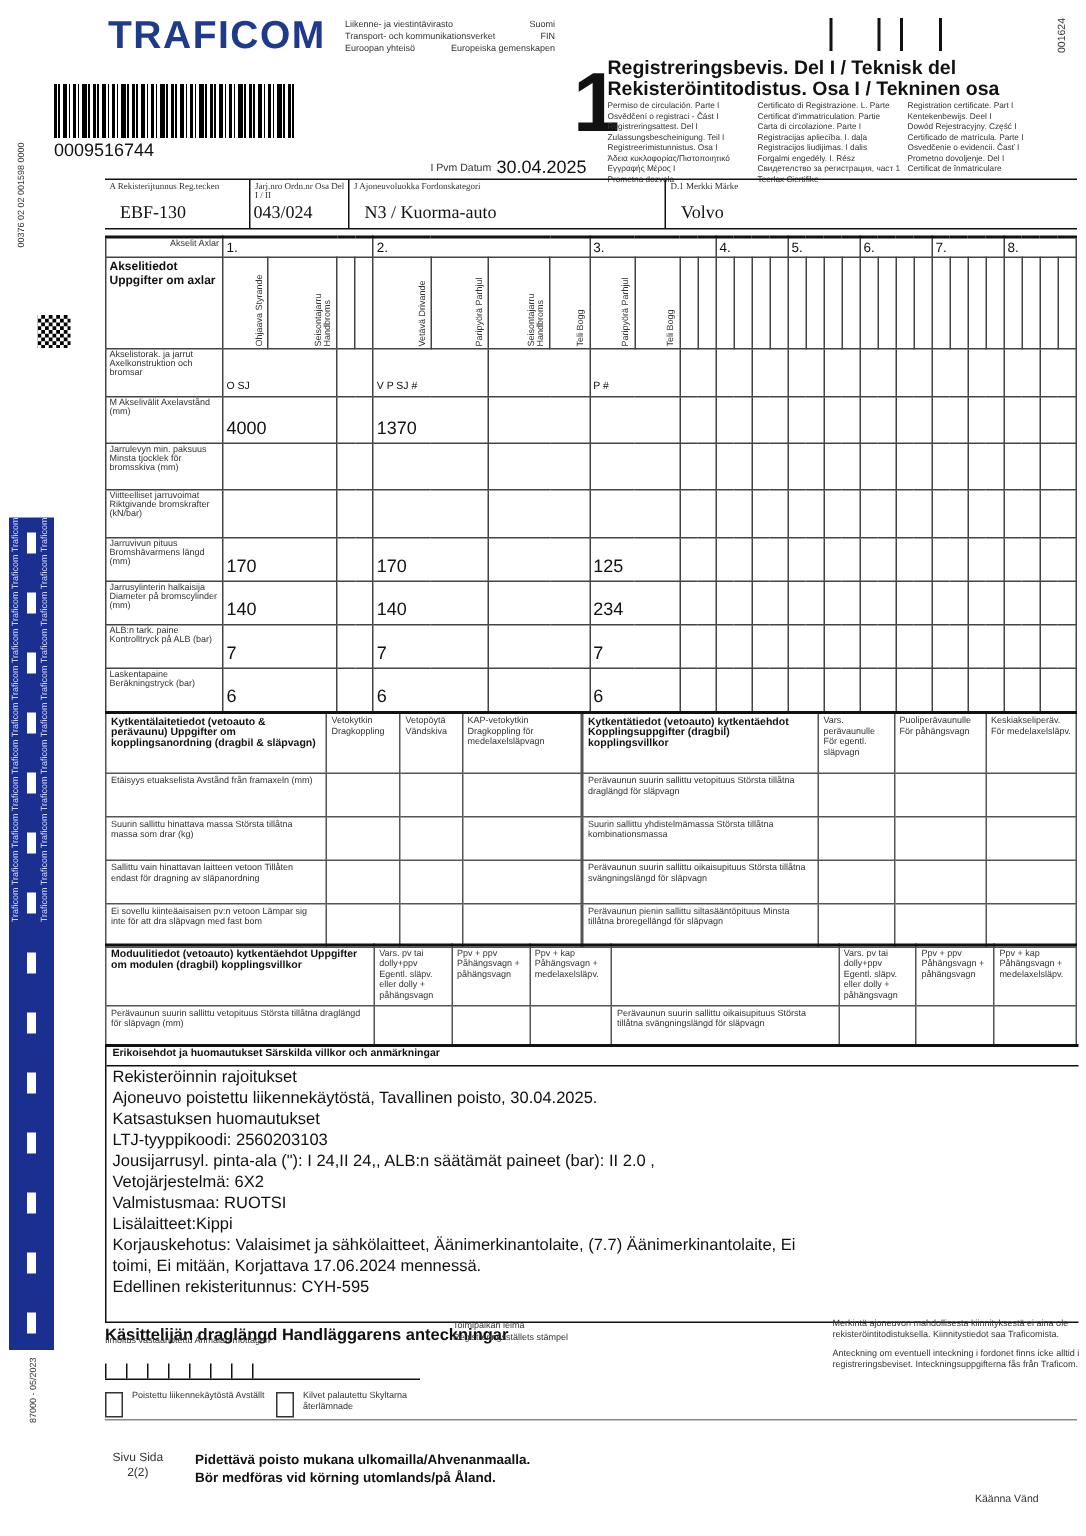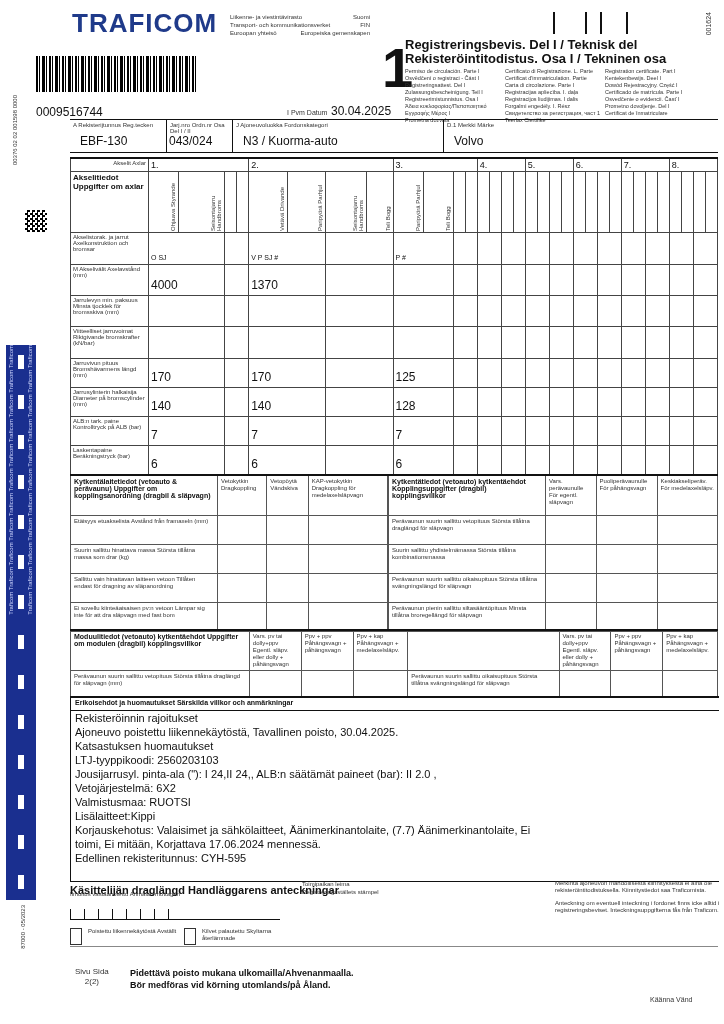--- a/index.html
+++ b/index.html
@@ -3,39 +3,39 @@
 <meta charset="utf-8">
 <style>
   html,body{margin:0;padding:0;background:#fff;}
   body{width:724px;height:1024px;position:relative;overflow:hidden;font-family:"Liberation Sans",sans-serif;color:#111;}
   .abs{position:absolute;}
   .logo{left:72px;top:8px;font-size:26px;font-weight:bold;color:#1f3a8a;letter-spacing:1px;}
   .agency{left:230px;top:13px;width:140px;font-size:6px;line-height:8px;color:#333;}
   .agency .row{display:flex;justify-content:space-between;}
   .barcode{left:36px;top:56px;width:160px;height:36px;
     background:repeating-linear-gradient(90deg,#000 0 2px,#fff 2px 3px,#000 3px 4px,#fff 4px 6px,#000 6px 9px,#fff 9px 10px,#000 10px 11px,#fff 11px 13px);}
-  .barnum{left:36px;top:93px;font-size:12px;margin-top:12px;}
+  .barnum{left:36px;top:93px;font-size:12px;}
   .ticks{left:553px;top:12px;}
   .ticks span{position:absolute;top:0;width:2px;height:22px;background:#111;}
   .serial-top{left:705px;top:12px;font-size:7px;writing-mode:vertical-rl;transform:rotate(180deg);color:#333;}
   .big1{left:382px;top:40px;font-size:56px;font-weight:900;line-height:56px;}
   .titles{left:405px;top:38px;font-size:13px;font-weight:bold;line-height:14px;}
   .langs{left:405px;top:68px;width:300px;display:grid;grid-template-columns:1fr 1fr 1fr;font-size:5.5px;line-height:7px;color:#333;}
   .date-label{left:287px;top:109px;font-size:7px;color:#333;}
   .date-val{left:331px;top:104px;font-size:12px;}
   .left-code{left:12px;top:95px;font-size:6px;writing-mode:vertical-rl;transform:rotate(180deg);color:#333;}
   .qr{left:25px;top:210px;width:22px;height:22px;
     background:conic-gradient(#000 25%,#fff 0 50%,#000 0 75%,#fff 0);background-size:5px 5px;}
   .blue-strip{left:6px;top:345px;width:30px;height:555px;background:#1a2f8f;overflow:hidden;}
   .blue-strip .dash{position:absolute;left:12px;width:6px;height:14px;background:#fff;}
   .blue-strip .txt{position:absolute;font-size:6px;color:#cfd7ff;writing-mode:vertical-rl;transform:rotate(180deg);white-space:nowrap;}
   .form-code{left:20px;top:905px;font-size:6px;writing-mode:vertical-rl;transform:rotate(180deg);color:#333;}
   table{border-collapse:collapse;}
   .idrow{left:70px;top:119px;width:648px;height:32px;border-top:1px solid #111;border-bottom:1px solid #111;}
-  .idcell{position:absolute;top:0;height:32px;border-left:1px solid #111;}
+  .idcell{position:absolute;top:0;height:32px;border-left:1px solid #111;font-family:Liberation Serif, serif;}
   .idcell .lbl{position:absolute;left:3px;top:2px;font-size:6px;color:#333;line-height:6px;}
   .idcell .val{position:absolute;left:10px;top:14px;font-size:12px;}
   .axle{left:70px;top:157px;width:648px;border-top:2px solid #111;}
   .axle td{border:1px solid #444;font-size:6px;color:#333;vertical-align:top;padding:1px 2px;}
   .axle .lab{width:73px;}
   .axle .num{font-size:9px;color:#111;}
   .axle .val{font-size:12px;color:#111;vertical-align:bottom;padding-bottom:3px;}
   .axle .rot{writing-mode:vertical-rl;transform:rotate(180deg);font-size:6px;height:56px;vertical-align:bottom;}
   .coup{top:474px;border-top:2px solid #111;}
   .coup td{border:1px solid #555;font-size:6px;color:#333;vertical-align:top;padding:2px 3px;line-height:7px;}
@@ -284,21 +284,21 @@
         <td colspan="2"></td>
         <td colspan="2"></td>
         <td colspan="2"></td>
       </tr>
       <tr style="height:29px">
         <td class="lab">Jarrusylinterin halkaisija Diameter på bromscylinder (mm)</td>
         <td colspan="2" class="val" style="">140</td>
         <td colspan="2"></td>
         <td colspan="2" class="val" style="">140</td>
         <td colspan="2"></td>
-        <td colspan="2" class="val" style="">128</td>
+        <td colspan="2" class="val" style="">234</td>
         <td colspan="2"></td>
         <td colspan="2"></td>
         <td colspan="2"></td>
         <td colspan="2"></td>
         <td colspan="2"></td>
         <td colspan="2"></td>
         <td colspan="2"></td>
         <td colspan="2"></td>
         <td colspan="2"></td>
         <td colspan="2"></td>

